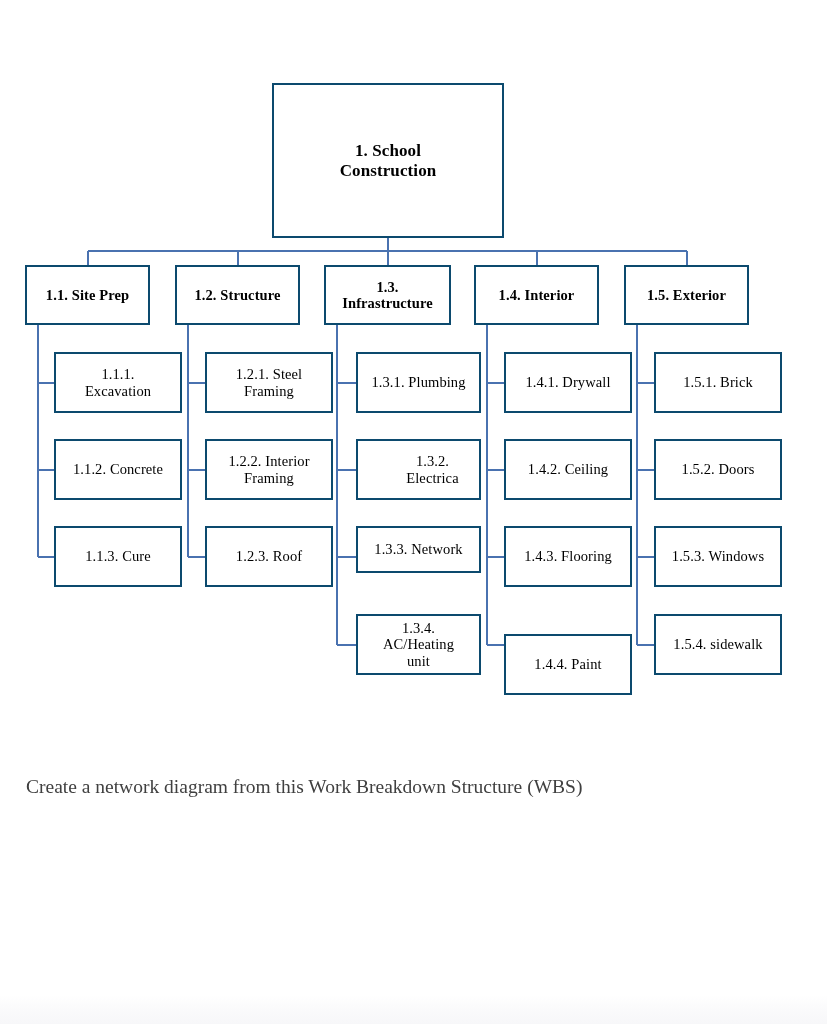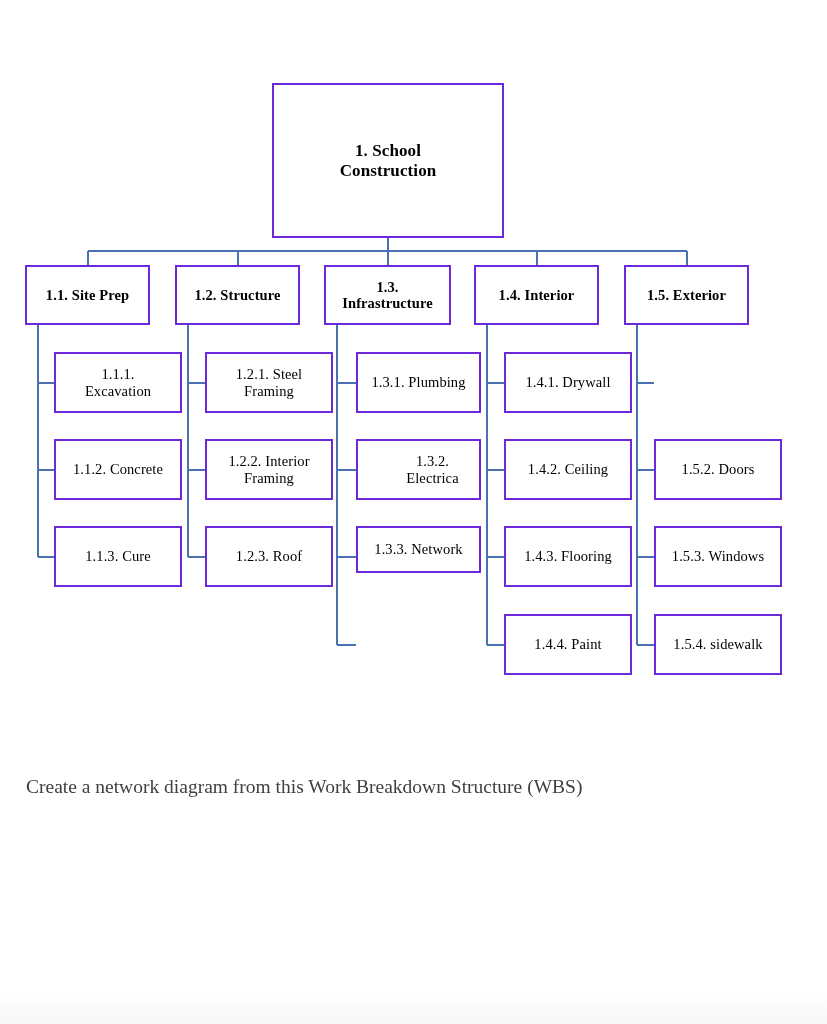--- a/index.html
+++ b/index.html
@@ -49,21 +49,21 @@
     width: 827px;
     height: 720px;
     pointer-events: none;
   }
 
   
   .node {
     position: absolute;
     box-sizing: border-box;
     background: #ffffff;
-    border: 2px solid #6d28d9;
+    border: 2px solid #0c4a6e;
     display: flex;
     align-items: center;
     justify-content: center;
     text-align: center;
     line-height: 1.12;
     padding: 2px 4px;
   }
 
   .node-label {
     display: block;
@@ -188,34 +188,42 @@
 
     <div class="node level-2" style="left:356px; top:352px; width:125px; height:61px;">
       <span class="node-label">1.3.1. Plumbing</span>
     </div>
     <div class="node level-2" style="left:356px; top:439px; width:125px; height:61px;padding-left:32px;">
       <span class="node-label">1.3.2. Electrica</span>
     </div>
     <div class="node level-2" style="left:356px; top:526px; width:125px; height:47px;text-align:center;">
       <span class="node-label">1.3.3. Network</span>
     </div>
+    <div class="node level-2" style="left:356px; top:614px; width:125px; height:61px;">
+      <span class="node-label">1.3.4.
+AC/Heating
+unit</span>
+    </div>
 
     <div class="node level-2" style="left:504px; top:352px; width:128px; height:61px;">
       <span class="node-label">1.4.1.  Drywall</span>
     </div>
     <div class="node level-2" style="left:504px; top:439px; width:128px; height:61px;">
       <span class="node-label">1.4.2.  Ceiling</span>
     </div>
     <div class="node level-2" style="left:504px; top:526px; width:128px; height:61px;">
       <span class="node-label">1.4.3. Flooring</span>
     </div>
-    <div class="node level-2" style="left:504px; top:614px; width:128px; height:61px;">
+    <div class="node level-2" style="left:504px; top:634px; width:128px; height:61px;">
       <span class="node-label">1.4.4.  Paint</span>
     </div>
 
+    <div class="node level-2" style="left:654px; top:352px; width:128px; height:61px;">
+      <span class="node-label">1.5.1.  Brick</span>
+    </div>
     <div class="node level-2" style="left:654px; top:439px; width:128px; height:61px;justify-content:center;">
       <span class="node-label">1.5.2. Doors</span>
     </div>
     <div class="node level-2" style="left:654px; top:526px; width:128px; height:61px;justify-content:flex-end;">
       <span class="node-label">1.5.3.  Windows</span>
     </div>
     <div class="node level-2" style="left:654px; top:614px; width:128px; height:61px;">
       <span class="node-label">1.5.4. sidewalk</span>
     </div>
 

